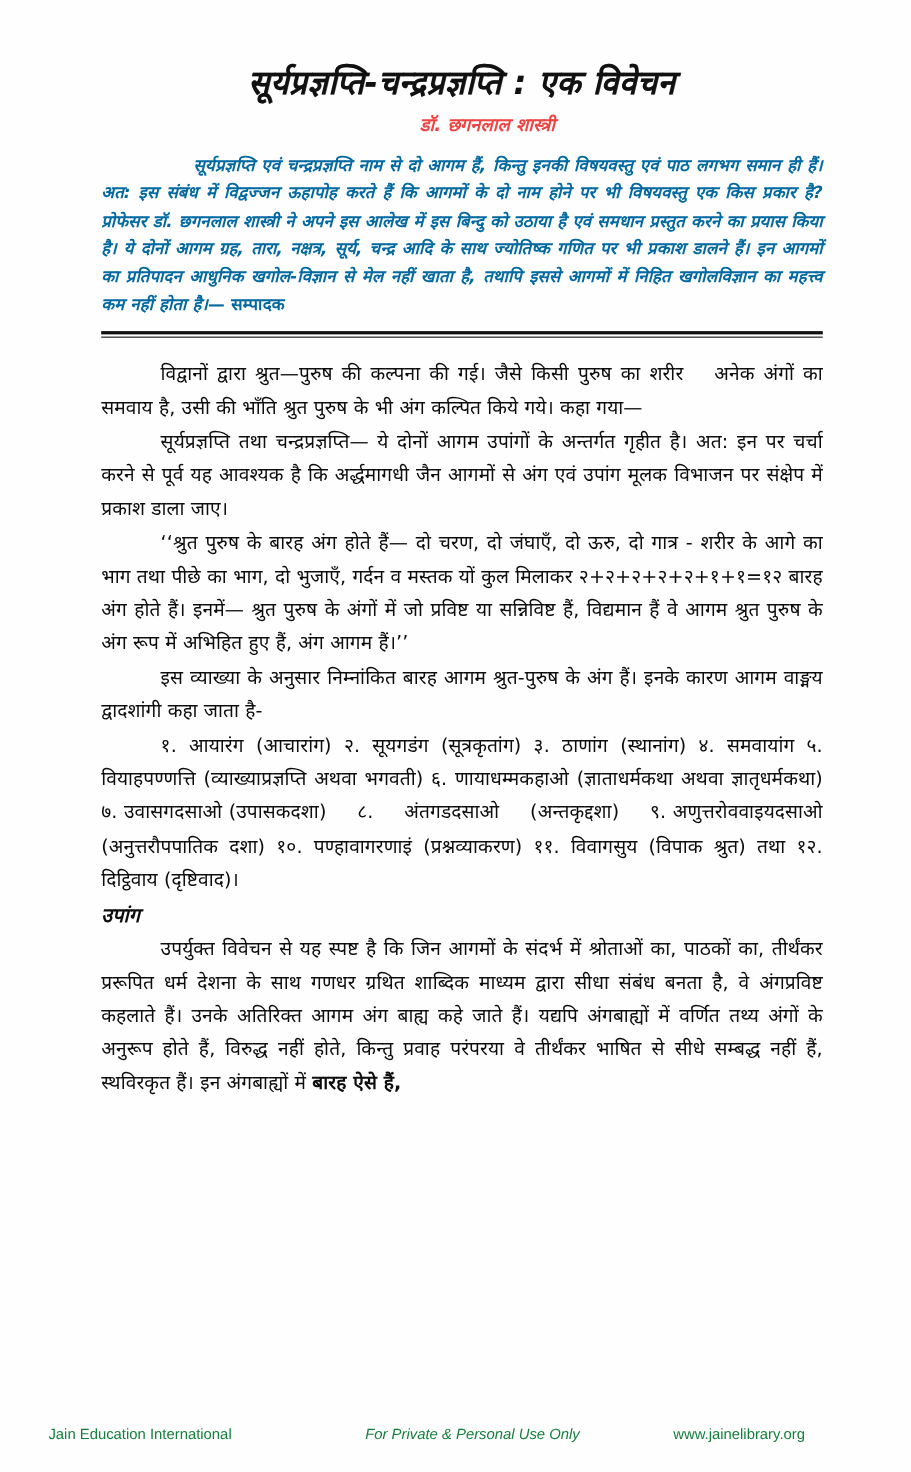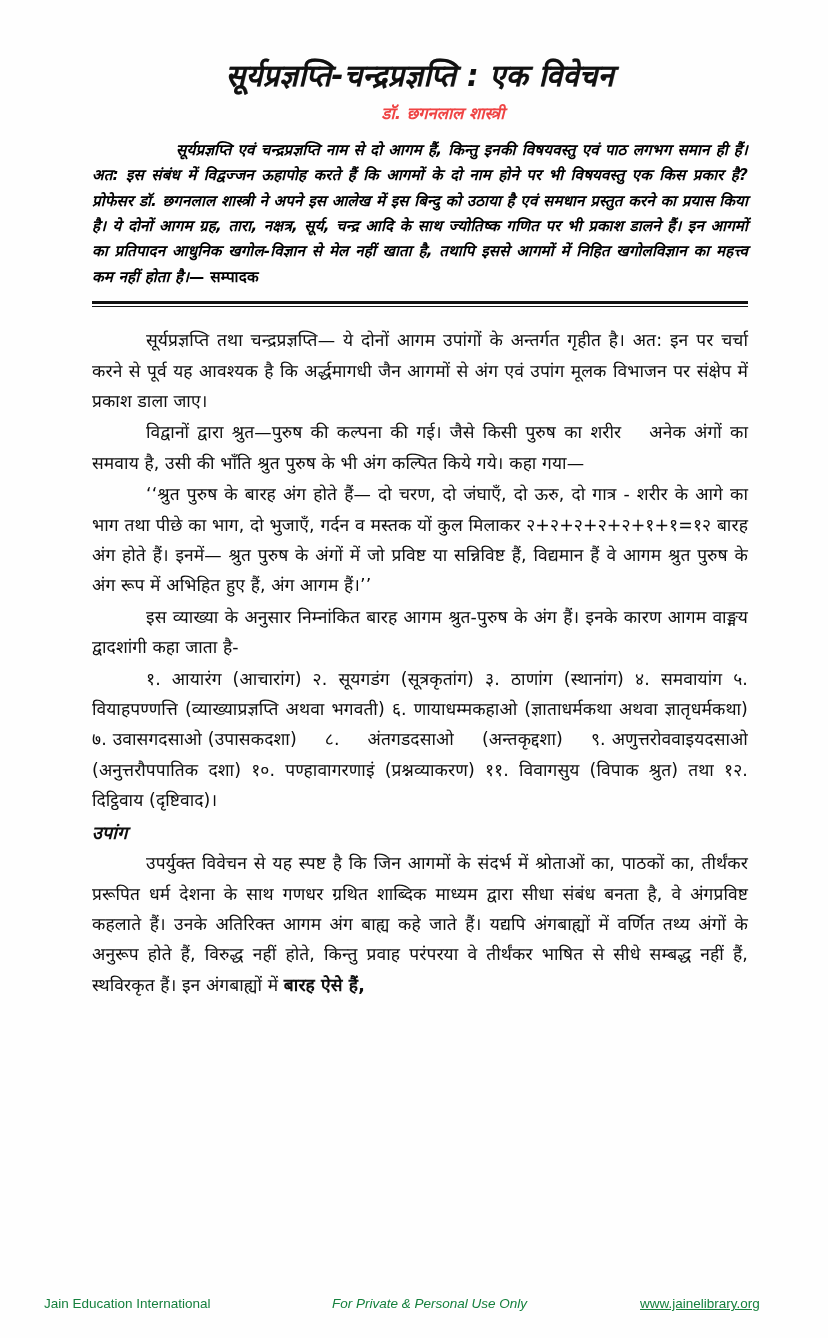--- a/index.html
+++ b/index.html
@@ -56,21 +56,21 @@
   
   .abstract {
     margin-top: 14px;
     font-family: "DejaVu Sans", sans-serif;
     font-size: 15.2px;
     font-weight: 600;
     font-style: italic;
     line-height: 25.4px;
     text-align: justify;
     text-justify: inter-word;
-    color: #000000;
+    color: #0369a1;
     letter-spacing: 0.15px;
   }
   .abstract .lead-indent { padding-left: 84px; }
   .abstract .editor-sig {
     font-style: normal;
     font-weight: 800;
     letter-spacing: 0.3px;
   }
 
   .rule-double {
@@ -119,44 +119,44 @@
     right: 0;
     top: 1296px;
     height: 24px;
     font-family: "Liberation Sans", "DejaVu Sans", sans-serif;
     font-size: 13.5px;
     color: #15803d;
   }
   .footer span { position: absolute; white-space: nowrap; }
   .f-left   { left: 44px; }
   .f-center { left: 332px; font-style: italic; }
-  .f-right  { left: 640px; text-decoration: underline; }
+  .f-right  { left: 612px; }
 </style>
 </head>
 <body>
 
 <div class="page">
   <div class="content">
 
     <div class="title-block">
       <div class="doc-title">सूर्यप्रज्ञप्ति-चन्द्रप्रज्ञप्ति : एक विवेचन</div>
       <div class="doc-author">डॉ. छगनलाल शास्त्री</div>
     </div>
 
     <div class="abstract">
       <span class="lead-indent"></span><span>सूर्यप्रज्ञप्ति एवं चन्द्रप्रज्ञप्ति नाम से दो आगम हैं, किन्तु इनकी विषयवस्तु एवं पाठ लगभग समान ही हैं। अत: इस संबंध में विद्वज्जन ऊहापोह करते हैं कि आगमों के दो नाम होने पर भी विषयवस्तु एक किस प्रकार है? प्रोफेसर डॉ. छगनलाल शास्त्री ने अपने इस आलेख में इस बिन्दु को उठाया है एवं समधान प्रस्तुत करने का प्रयास किया है। ये दोनों आगम ग्रह, तारा, नक्षत्र, सूर्य, चन्द्र आदि के साथ ज्योतिष्क गणित पर भी प्रकाश डालने हैं। इन आगमों का प्रतिपादन आधुनिक खगोल-विज्ञान से मेल नहीं खाता है, तथापि इससे आगमों में निहित खगोलविज्ञान का महत्त्व कम नहीं होता है।</span><span class="editor-sig">— सम्पादक</span>
     </div>
 
     <div class="rule-double"></div>
 
     <div class="body-text">
 
+      <p class="para"><span>विद्वानों द्वारा श्रुत—पुरुष की कल्पना की गई। जैसे किसी पुरुष का शरीर</span><span class="wide-gap"></span><span>अनेक अंगों का समवाय है, उसी की भाँति श्रुत पुरुष के भी अंग कल्पित किये गये। कहा गया—</span></p>
+
       <p class="para">सूर्यप्रज्ञप्ति तथा चन्द्रप्रज्ञप्ति— ये दोनों आगम उपांगों के अन्तर्गत गृहीत है। अत: इन पर चर्चा करने से पूर्व यह आवश्यक है कि अर्द्धमागधी जैन आगमों से अंग एवं उपांग मूलक विभाजन पर संक्षेप में प्रकाश डाला जाए।</p>
-
-      <p class="para"><span>विद्वानों द्वारा श्रुत—पुरुष की कल्पना की गई। जैसे किसी पुरुष का शरीर</span><span class="wide-gap"></span><span>अनेक अंगों का समवाय है, उसी की भाँति श्रुत पुरुष के भी अंग कल्पित किये गये। कहा गया—</span></p>
 
       <p class="para quote">‘‘श्रुत पुरुष के बारह अंग होते हैं— दो चरण, दो जंघाएँ, दो ऊरु, दो गात्र - शरीर के आगे का भाग तथा पीछे का भाग, दो भुजाएँ, गर्दन व मस्तक यों कुल मिलाकर २+२+२+२+२+१+१=१२ बारह अंग होते हैं। इनमें— श्रुत पुरुष के अंगों में जो प्रविष्ट या सन्निविष्ट हैं, विद्यमान हैं वे आगम श्रुत पुरुष के अंग रूप में अभिहित हुए हैं, अंग आगम हैं।’’</p>
 
       <p class="para">इस व्याख्या के अनुसार निम्नांकित बारह आगम श्रुत-पुरुष के अंग हैं। इनके कारण आगम वाङ्मय द्वादशांगी कहा जाता है-</p>
 
       <p class="para list"><span>१. आयारंग (आचारांग) २. सूयगडंग (सूत्रकृतांग) ३. ठाणांग (स्थानांग) ४. समवायांग ५. वियाहपण्णत्ति (व्याख्याप्रज्ञप्ति अथवा भगवती) ६. णायाधम्मकहाओ (ज्ञाताधर्मकथा अथवा ज्ञातृधर्मकथा) ७. उवासगदसाओ (उपासकदशा)</span><span class="wide-gap"></span><span>८.</span><span class="wide-gap"></span><span>अंतगडदसाओ</span><span class="wide-gap"></span><span>(अन्तकृद्दशा)</span><span class="wide-gap"></span><span>९.</span> <span>अणुत्तरोववाइयदसाओ (अनुत्तरौपपातिक दशा) १०. पण्हावागरणाइं (प्रश्नव्याकरण) ११. विवागसुय (विपाक श्रुत) तथा १२. दिट्ठिवाय (दृष्टिवाद)।</span></p>
 
       <p class="section-head">उपांग</p>
 
       <p class="para emph-end"><span>उपर्युक्त विवेचन से यह स्पष्ट है कि जिन आगमों के संदर्भ में श्रोताओं का, पाठकों का, तीर्थंकर प्ररूपित धर्म देशना के साथ गणधर ग्रथित शाब्दिक माध्यम द्वारा सीधा संबंध बनता है, वे अंगप्रविष्ट कहलाते हैं। उनके अतिरिक्त आगम अंग बाह्य कहे जाते हैं। यद्यपि अंगबाह्यों में वर्णित तथ्य अंगों के अनुरूप होते हैं, विरुद्ध नहीं होते, किन्तु प्रवाह परंपरया वे तीर्थंकर भाषित से सीधे सम्बद्ध नहीं हैं, स्थविरकृत हैं। इन अंगबाह्यों में </span><b>बारह ऐसे हैं,</b></p>

